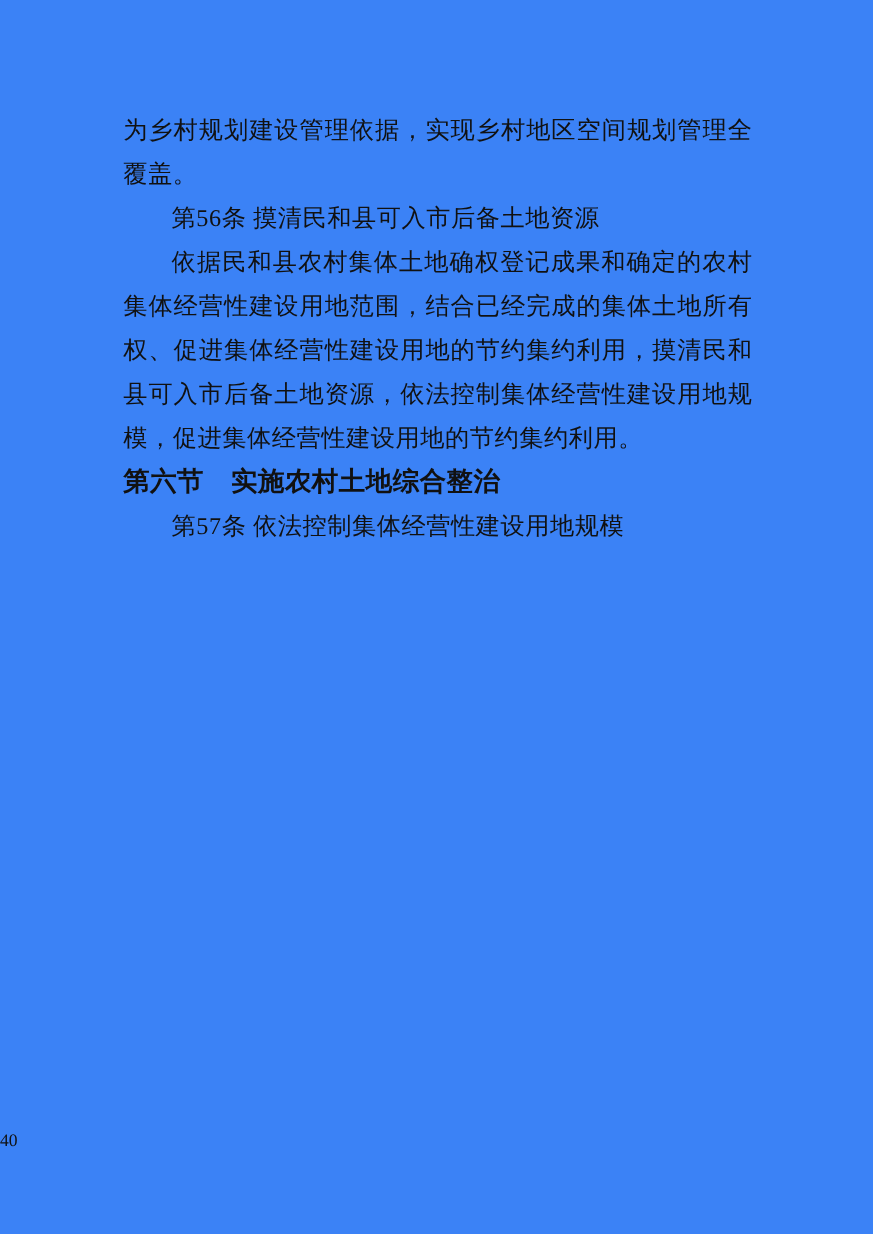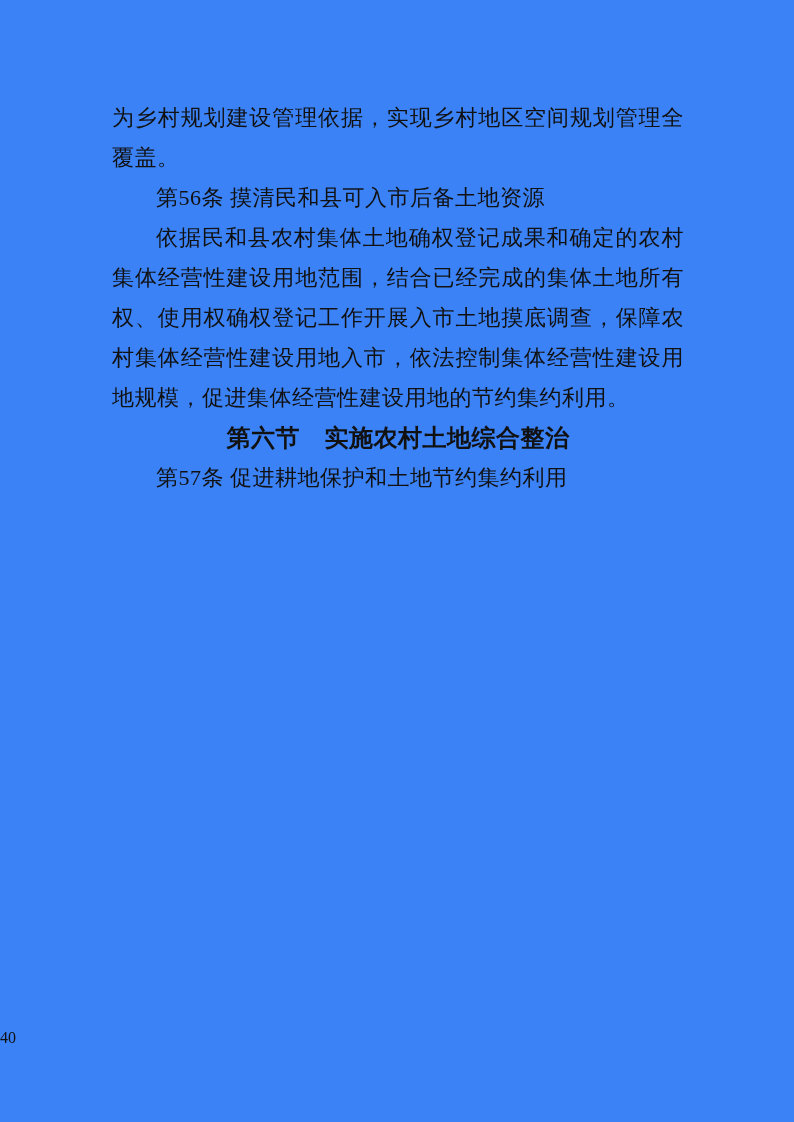--- a/index.html
+++ b/index.html
@@ -33,21 +33,21 @@
   }
   .para-indent {
     text-indent: 2em;
   }
   .article-heading {
     text-indent: 2em;
     
     font-family: "Liberation Serif", "DejaVu Serif", serif;
   }
   .section-heading {
-    text-align: center;
+    text-align: left;
     text-indent: 0;
     font-family: "Liberation Sans", "DejaVu Sans", sans-serif;
     font-weight: bold;
     font-size: 24px;
     line-height: 40px;
   }
   .footer {
     position: absolute;
     top: 1026px;
     left: 0;
@@ -58,19 +58,19 @@
     font-family: "Liberation Serif", "DejaVu Serif", serif;
   }
 </style>
 </head>
 <body>
 
 <div class="page">
   <div class="content">
     <p>为乡村规划建设管理依据，实现乡村地区空间规划管理全覆盖。</p>
     <p class="article-heading">第56条 摸清民和县可入市后备土地资源</p>
-    <p class="para-indent">依据民和县农村集体土地确权登记成果和确定的农村集体经营性建设用地范围，结合已经完成的集体土地所有权、使用权确权登记工作开展入市土地摸底调查，保障农村集体经营性建设用地入市，依法控制集体经营性建设用地规模，促进集体经营性建设用地的节约集约利用。</p>
+    <p class="para-indent">依据民和县农村集体土地确权登记成果和确定的农村集体经营性建设用地范围，结合已经完成的集体土地所有权、促进集体经营性建设用地的节约集约利用，摸清民和县可入市后备土地资源，依法控制集体经营性建设用地规模，促进集体经营性建设用地的节约集约利用。</p>
     <p class="section-heading">第六节　实施农村土地综合整治</p>
-    <p class="article-heading">第57条 促进耕地保护和土地节约集约利用</p>
+    <p class="article-heading">第57条 依法控制集体经营性建设用地规模</p>
   </div>
 
   <div class="footer">40</div>
 </div>
 
 </body></html>

